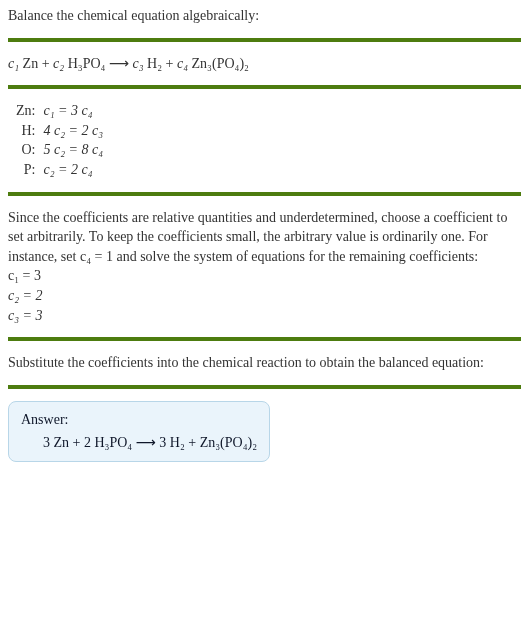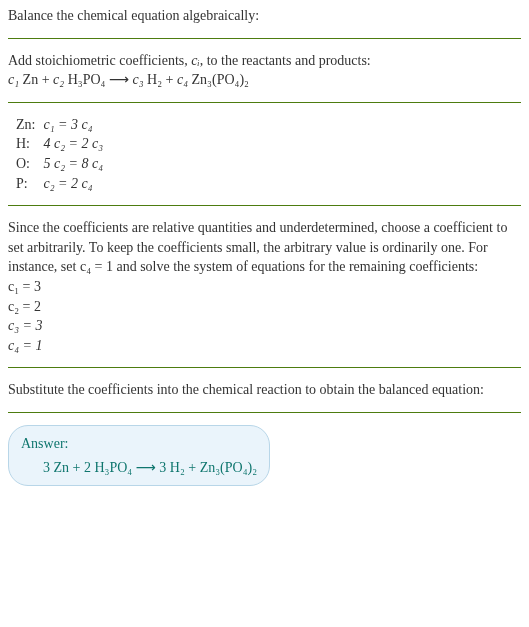--- a/index.html
+++ b/index.html
@@ -6,67 +6,65 @@
       font-family: Georgia, 'Times New Roman', serif;
       font-size: 14px;
       color: #333;
       margin: 0;
       padding: 6px 8px;
       width: 513px;
       background: #fff;
       line-height: 1.4;
     }
     .section {
-      border-bottom: 1px solid #4d7c0f;
+      border-bottom: 4px solid #4d7c0f;
       padding-bottom: 12px;
       margin-bottom: 12px;
     }
     .section:last-of-type {
       border-bottom: none;
       margin-bottom: 8px;
     }
     .eq-table {
       border-collapse: collapse;
       margin-left: 4px;
     }
     .eq-table td {
       padding: 0 4px;
       vertical-align: baseline;
     }
     .eq-table td:first-child {
+      text-align: right;
       margin-left: 24px;
     }
     .answer-box {
       background: #eaf4fb;
       border: 1px solid #b8d6e8;
-      border-radius: 20px;
+      border-radius: 8px;
       padding: 8px 12px;
       display: inline-block;
-      color: #0f766e;
+      color: #0f172a;
     }
     .answer-label {
       margin-bottom: 4px;
     }
     .answer-eq {
       padding-left: 22px;
     }
   </style>
 </head>
 <body>
 
 
 
 <div class="section">
   <div>Balance the chemical equation algebraically:</div>
 </div>
 
 <div class="section">
-  <div>
-    <span>Add stoichiometric coefficients, </span><span style="font-style:italic">cᵢ</span><span>, to the reactants and products:</span>
-  </div>
   <div>
     <span style="font-style:italic">c₁</span><span> Zn + </span><span style="font-style:italic">c₂</span><span> H₃PO₄  ⟶  </span><span style="font-style:italic">c₃</span><span> H₂ + </span><span style="font-style:italic">c₄</span><span> Zn₃(PO₄)₂</span>
   </div>
 </div>
 
 <div class="section">
   <table class="eq-table">
     <tbody>
         <tr>
       <td>Zn:</td>
@@ -84,23 +82,22 @@
       <td>P:</td>
       <td style="font-style:italic">c₂ = 2 c₄</td>
     </tr>
   </tbody>
     </table>
 </div>
 
 <div class="section">
   <div>Since the coefficients are relative quantities and underdetermined, choose a coefficient to set arbitrarily. To keep the coefficients small, the arbitrary value is ordinarily one. For instance, set c₄ = 1 and solve the system of equations for the remaining coefficients:</div>
   <div style="">c₁ = 3</div>
-  <div style="">c₂ = 2</div>
+  <div style="font-style:italic">c₂ = 2</div>
   <div style="font-style:italic">c₃ = 3</div>
-  <div style="font-style:italic">c₄ = 1</div>
 </div>
 
 <div class="section">
   <div>Substitute the coefficients into the chemical reaction to obtain the balanced equation:</div>
 </div>
 
 <div class="answer-box">
   <div class="answer-label">Answer:</div>
   <div class="answer-eq">3 Zn + 2 H₃PO₄  ⟶  3 H₂ + Zn₃(PO₄)₂</div>
 </div>

